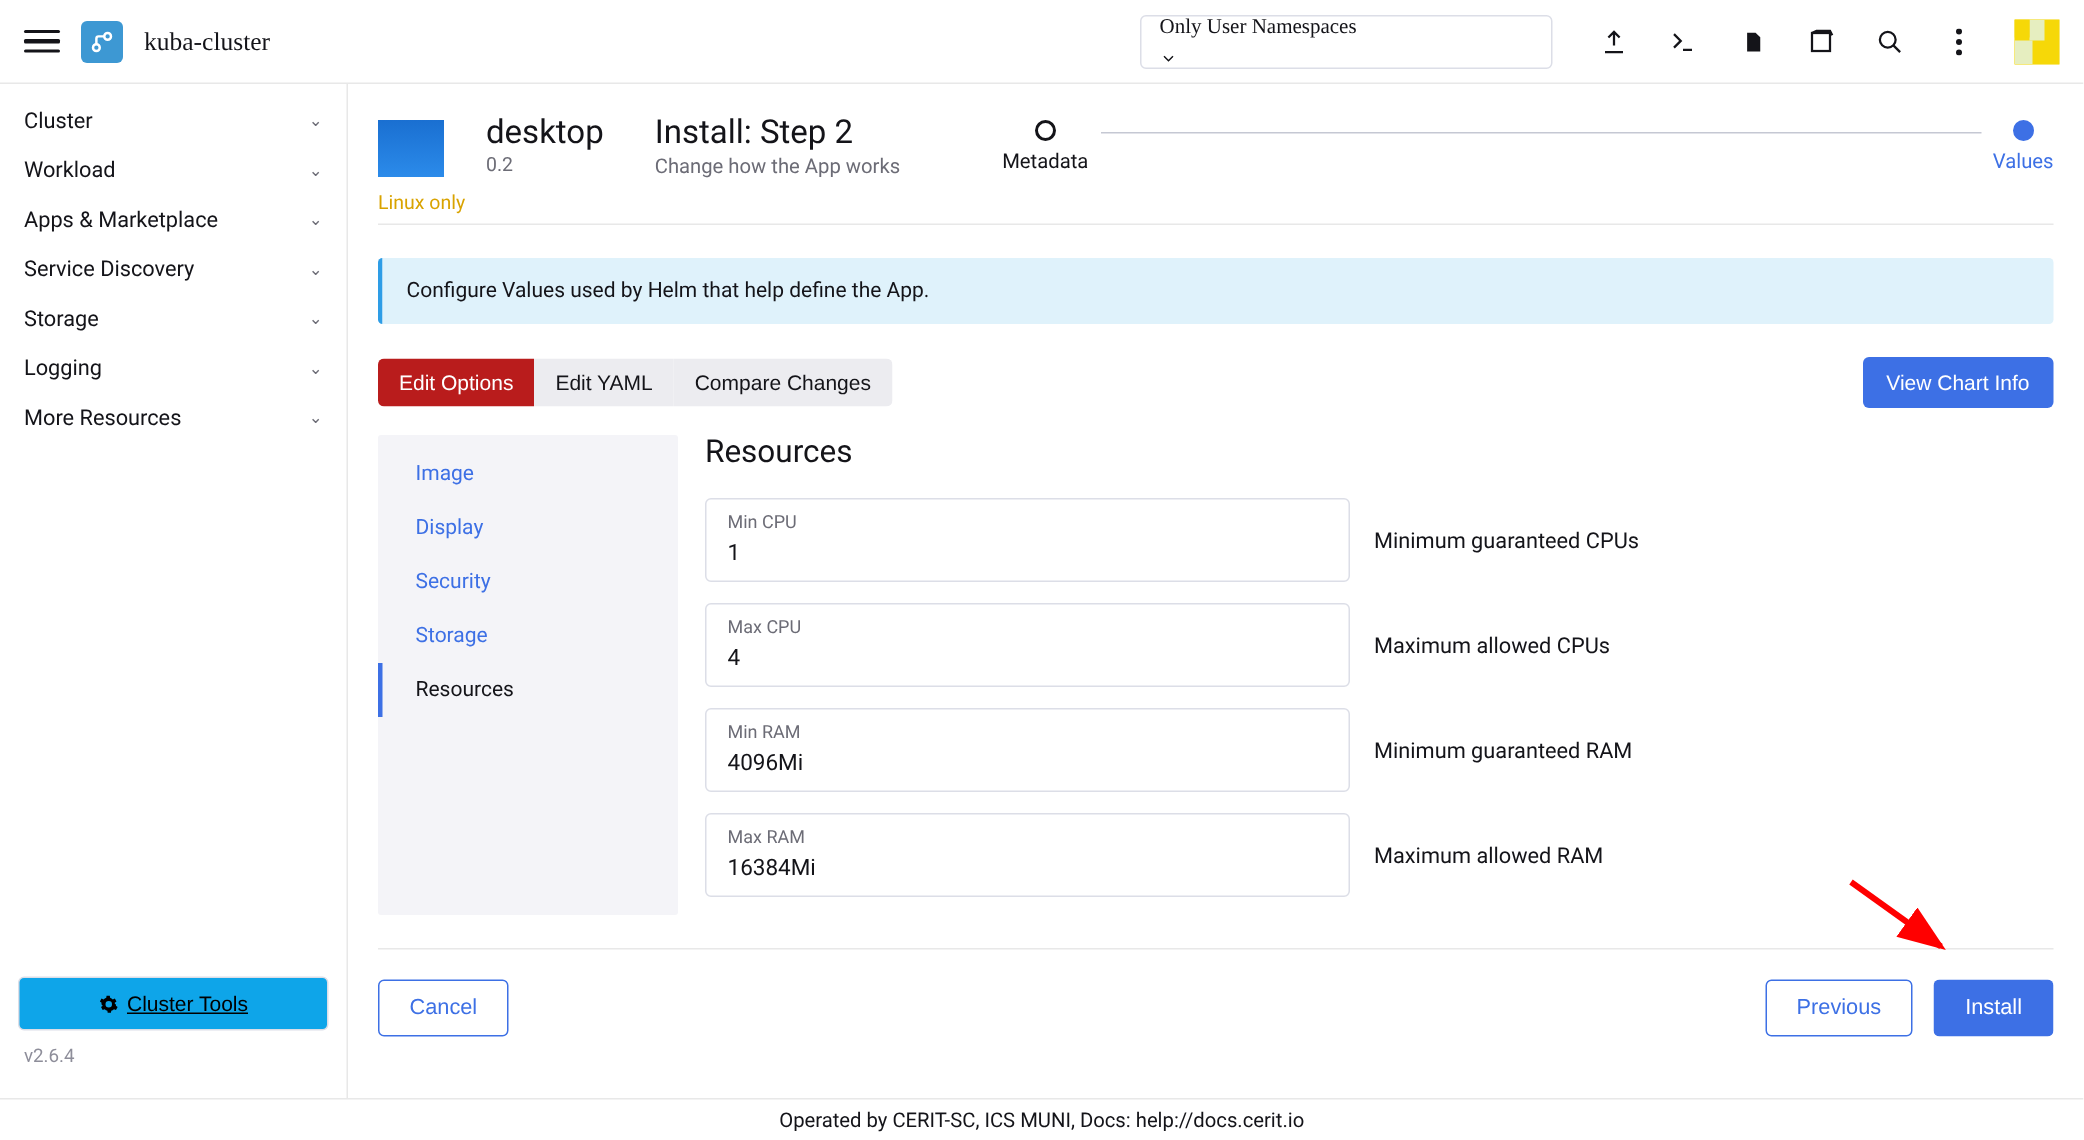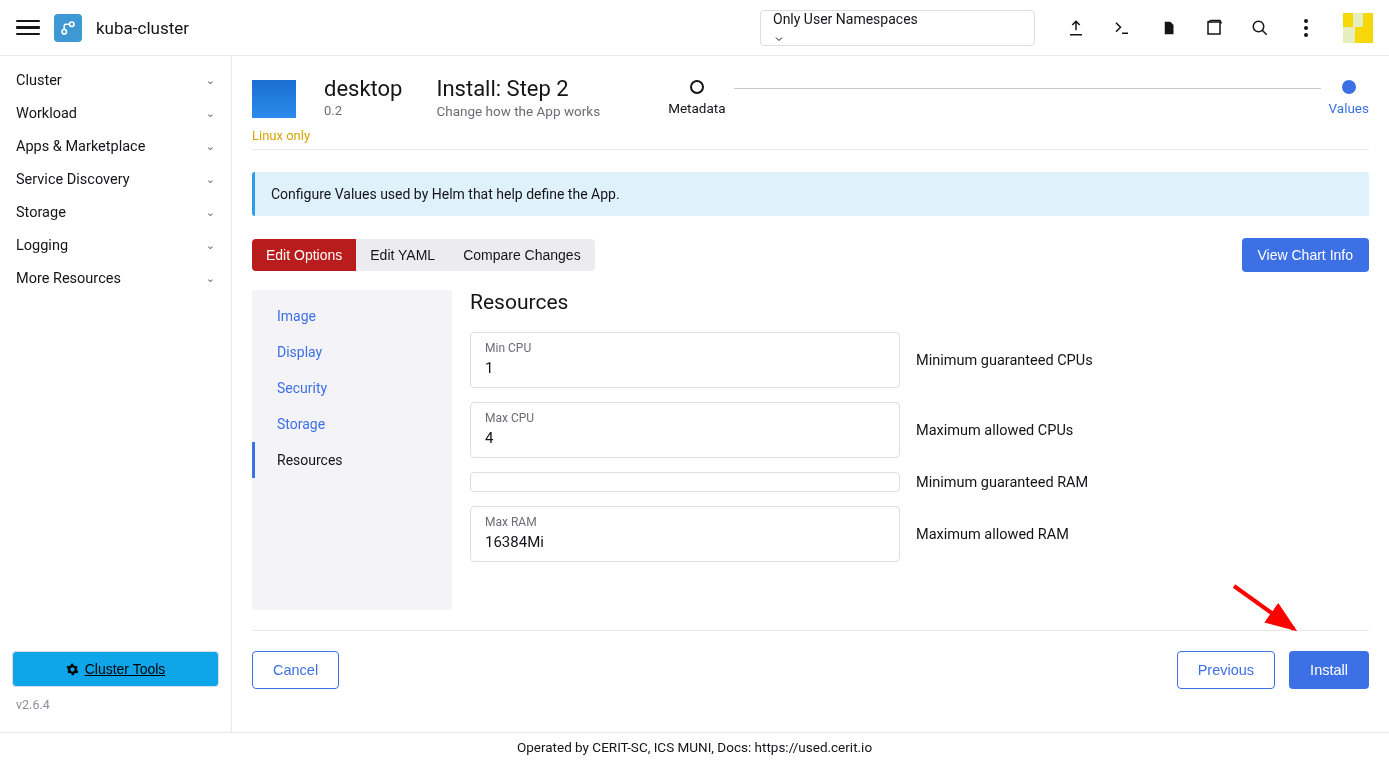--- a/index.html
+++ b/index.html
@@ -1,17 +1,17 @@
 <!DOCTYPE html>
 <html><head>
 <meta charset="utf-8">
 <style>
   * { box-sizing: border-box; margin: 0; padding: 0; }
   body { font-family: -apple-system, BlinkMacSystemFont, "Segoe UI", Roboto, "Helvetica Neue", Arial, sans-serif; font-size: 14px; color: #141419; background: #fff; }
-  .top-bar { display: flex; align-items: center; height: 56px; border-bottom: 1px solid #e8e8e8; padding: 0 16px; gap: 14px; }
+  .top-bar { display: flex; align-items: center; height: 56px; border-bottom: 1px solid #e8e8e8; padding: 0 16px; gap: 14px; font-family: Liberation Serif, serif; }
   .hamburger { width: 24px; height: 24px; display:flex; flex-direction:column; justify-content:center; gap:4px; cursor:pointer;}
   .hamburger span { display:block; height:2.5px; background:#141419; border-radius:1px;}
   .brand-logo { width:28px; height:28px; background:#3d98d3; border-radius:4px; display:flex; align-items:center; justify-content:center; color:#fff; font-size:15px; font-weight:bold;}
   .brand-name { font-size:17px; color:#141419;}
   .top-spacer { flex:1; }
   .ns-select { display:flex; align-items:flex-start; justify-content:space-between; width:275px; height:36px; border:1px solid #dcdee7; border-radius:4px; padding:0 12px; font-size:14px; cursor:pointer;flex-direction:column;}
   .top-icons { display:flex; align-items:center; gap:28px; margin-left:18px; }
   .top-icon { width:18px; height:18px; display:flex; align-items:center; justify-content:center; color:#141419; cursor:pointer;}
   .avatar { width:30px; height:30px; background:#f6d808; position:relative; overflow:hidden;}
   .avatar::before,.avatar::after { content:''; position:absolute; background:#ecec82;}
@@ -236,20 +236,22 @@
         <div class="field-row">
           <div class="field-box">
             <div class="field-label">Max CPU</div>
             <input class="field-value" value="4" style="">
           </div>
           <div class="field-desc">Maximum allowed CPUs</div>
         </div>
 
         <div class="field-row">
           <div class="field-box">
+            <div class="field-label">Min RAM</div>
+            <input class="field-value" value="4096Mi" style="">
           </div>
           <div class="field-desc">Minimum guaranteed RAM</div>
         </div>
 
         <div class="field-row">
           <div class="field-box">
             <div class="field-label">Max RAM</div>
             <input class="field-value" value="16384Mi" style="">
           </div>
           <div class="field-desc">Maximum allowed RAM</div>
@@ -267,13 +269,13 @@
             <marker id="ah" markerWidth="10" markerHeight="10" refX="7" refY="3" orient="auto">
               <path d="M0,0 L8,3 L0,6 Z" fill="#ff0000"></path>
             </marker>
           </defs>
         <line x1="5" y1="5" x2="65" y2="48" stroke="#ff0000" stroke-width="4" marker-end="url(#ah)"></line>
       </svg>
     </div>
   </div>
 </div>
 
-<div class="footer-bar">Operated by CERIT-SC, ICS MUNI, Docs: https://used.cerit.io</div>
+<div class="footer-bar">Operated by CERIT-SC, ICS MUNI, Docs: help://docs.cerit.io</div>
 
 </body></html>

